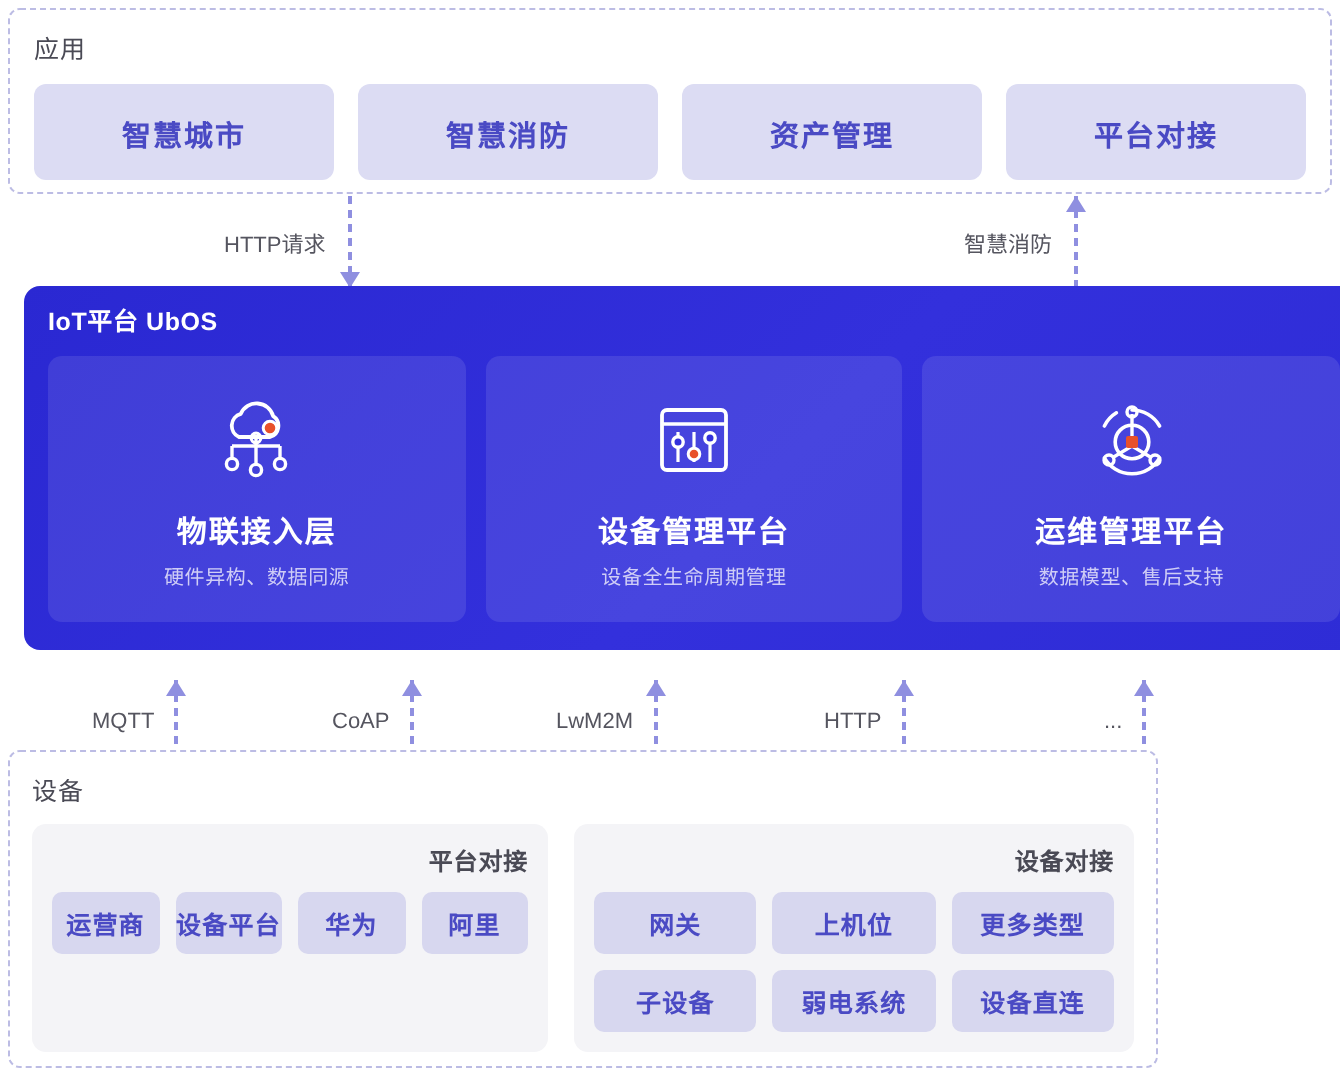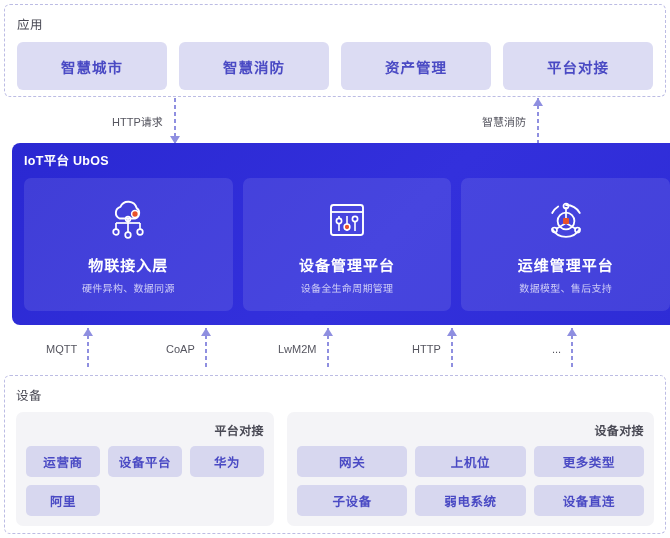--- a/index.html
+++ b/index.html
@@ -173,21 +173,21 @@
   .platform-card-sub {
     font-size: 10px;
     color: #cfcdf6;
     letter-spacing: .3px;
   }
 
   
   #protocol-band {
     position: absolute;
     left: 0;
-    top: 327px;
+    top: 339px;
     width: 670px;
     height: 47px;
   }
 
   .proto {
     position: absolute;
     top: 0;
     display: flex;
     align-items: center;
     gap: 6px;
@@ -205,21 +205,21 @@
   #proto-0 { left: 46px; }
   #proto-1 { left: 166px; }
   #proto-2 { left: 278px; }
   #proto-3 { left: 412px; }
   #proto-4 { left: 552px; }
 
   
   #device-section {
     left: 4px;
     top: 375px;
-    width: 662px;
+    width: 575px;
     height: 159px;
     padding: 9px 11px 0 11px;
   }
 
   .device-groups {
     display: flex;
     gap: 13px;
     margin-top: 8px;
     text-align: right;
   }
@@ -238,21 +238,21 @@
     font-weight: bold;
     color: #4a4a55;
     margin-bottom: 8px;
     letter-spacing: .4px;
   }
 
   .chip-grid {
     display: grid;
     gap: 8px;
   }
-  #chips-platform { grid-template-columns: repeat(3, 1fr); }
+  #chips-platform { grid-template-columns: repeat(4, 1fr); }
   #chips-device   { grid-template-columns: repeat(3, 1fr); }
 
   .chip {
     height: 31px;
     background: #d7d7ef;
     border-radius: 5px;
     display: flex;
     align-items: center;
     justify-content: center;
     color: #4a4ac4;

